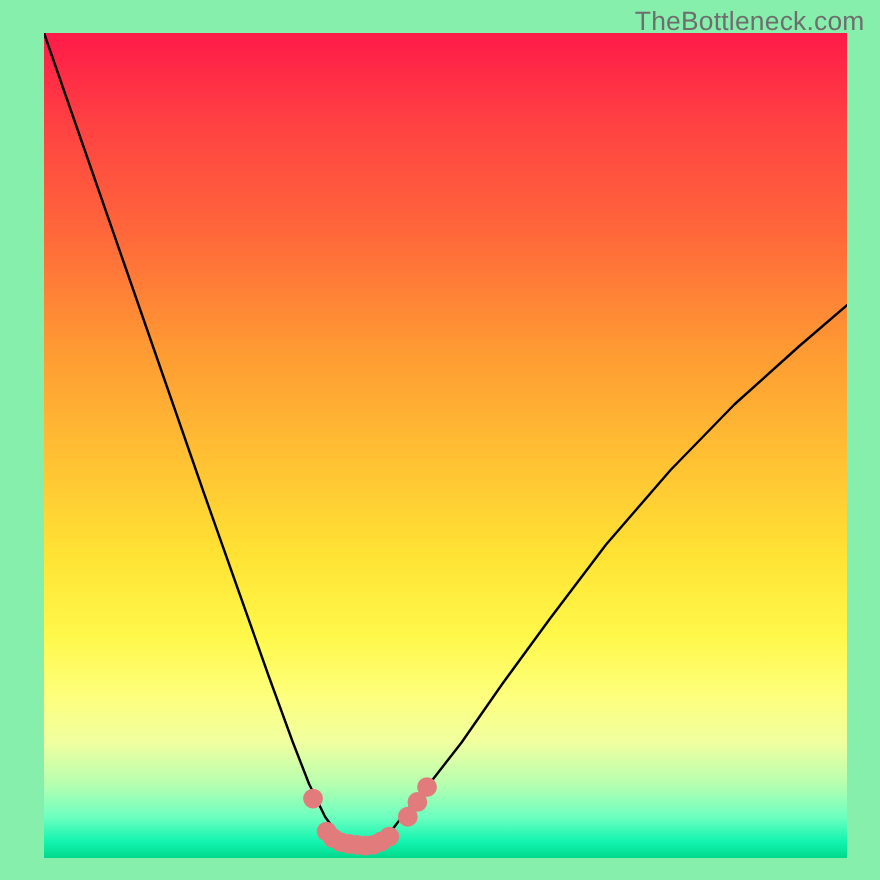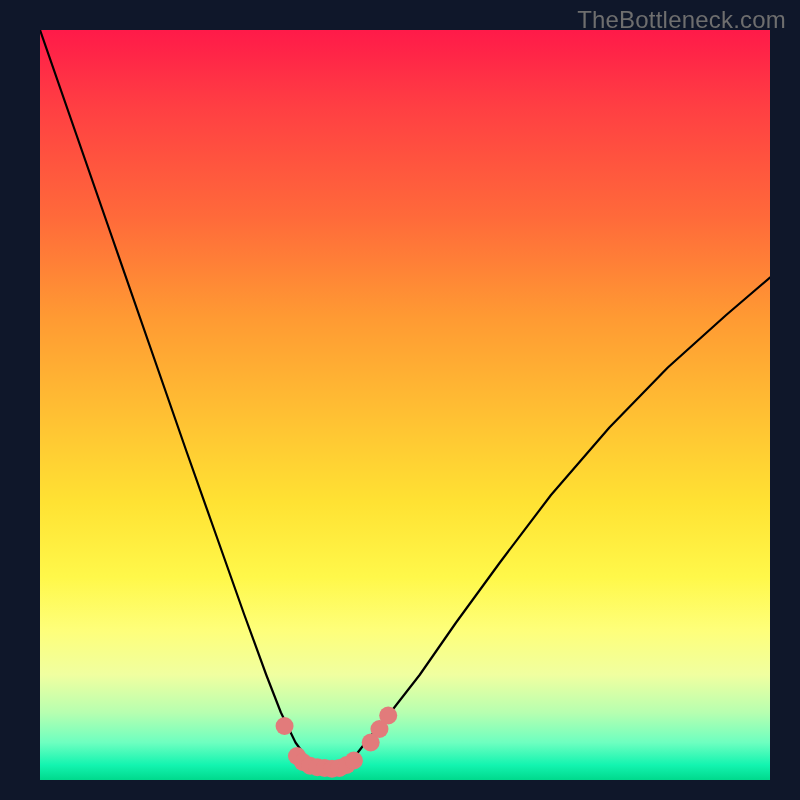--- a/index.html
+++ b/index.html
@@ -10,21 +10,21 @@
     background: #000;
     overflow: hidden;
     font-family: Arial, Helvetica, sans-serif;
   }
   .frame {
     position: absolute;
     left: 0;
     top: 0;
     width: 800px;
     height: 800px;
-    background: #0f172a;
+    background: #86efac;
   }
   .plot {
     position: absolute;
     left: 40px;
     top: 30px;
     width: 730px;
     height: 750px;
     background: linear-gradient(
       to bottom,
       #ff1a49 0%,

